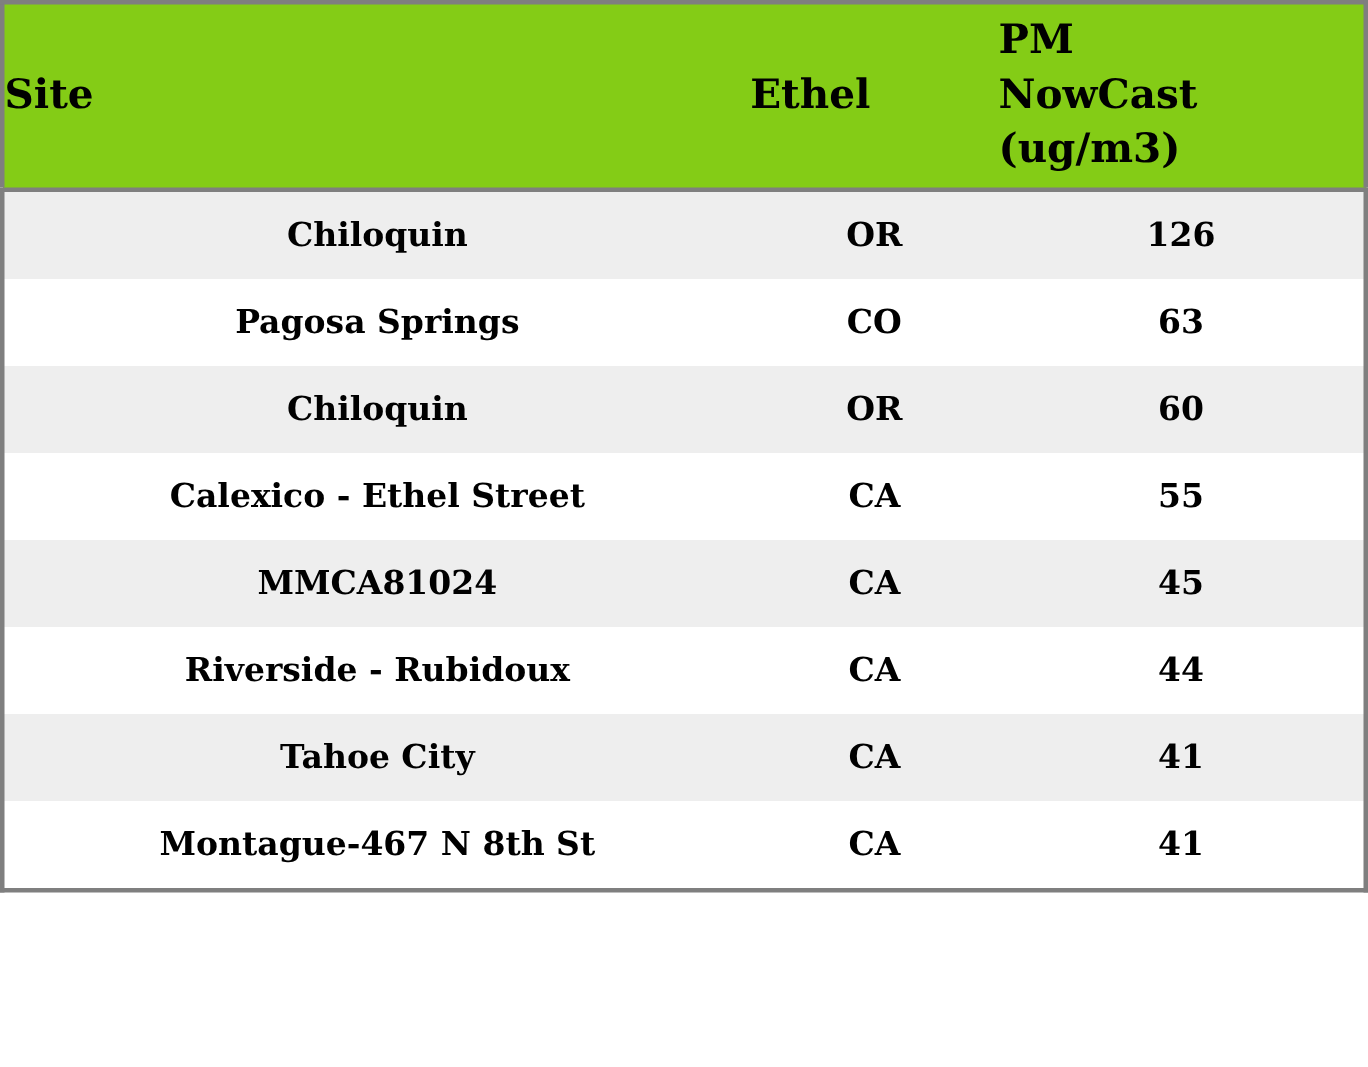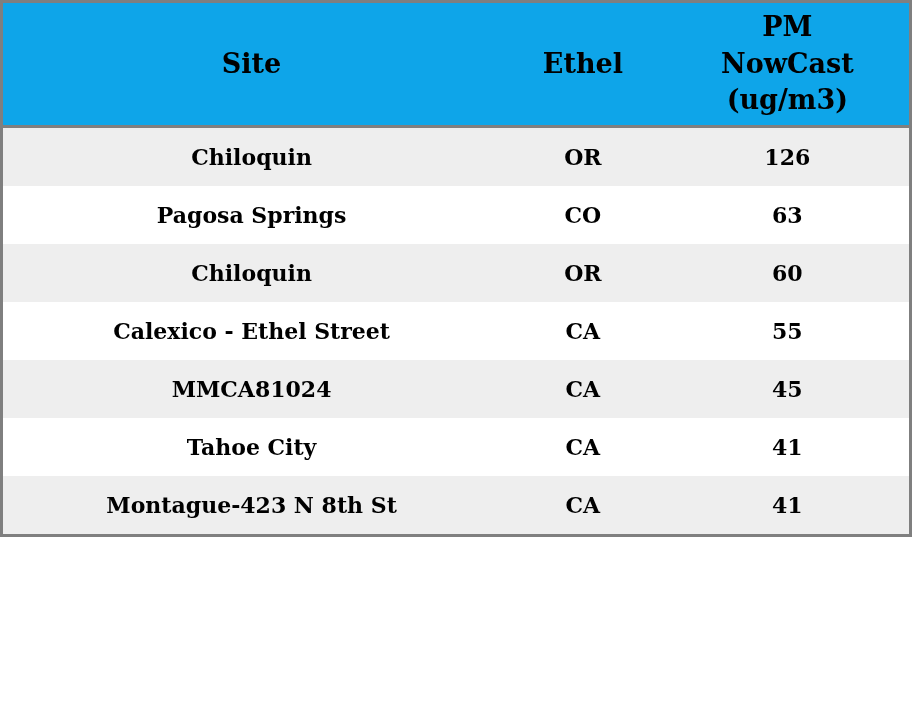--- a/index.html
+++ b/index.html
@@ -14,25 +14,25 @@
   table.pm-table {
     border-collapse: collapse;
     table-layout: fixed;
     width: 912px;
     border: 3px solid #7f7f7f;
   }
   col.col-site  { width: 497px; }
   col.col-state { width: 165px; }
   col.col-value { width: 244px; }
   thead th {
-    background: #0ea5e9;
+    background: #84cc16;
     border-bottom: 3px solid #7f7f7f;
     height: 122px;
     vertical-align: middle;
-    text-align: center;
+    text-align: left;
     font-weight: bold;
     font-size: 27px;
     line-height: 1.35;
     color: #000000;
     padding: 0;
   }
   thead th .hdr-wrap {
     display: inline-block;
   }
   thead th .hdr-narrow {
@@ -93,23 +93,28 @@
       <td>Calexico - Ethel Street</td>
       <td>CA</td>
       <td>55</td>
     </tr>
     <tr>
       <td>MMCA81024</td>
       <td>CA</td>
       <td>45</td>
     </tr>
     <tr>
+      <td>Riverside - Rubidoux</td>
+      <td>CA</td>
+      <td>44</td>
+    </tr>
+    <tr>
       <td>Tahoe City</td>
       <td>CA</td>
       <td>41</td>
     </tr>
     <tr>
-      <td>Montague-423 N 8th St</td>
+      <td>Montague-467 N 8th St</td>
       <td>CA</td>
       <td>41</td>
     </tr>
   </tbody>
 </table>
 
 </body></html>

